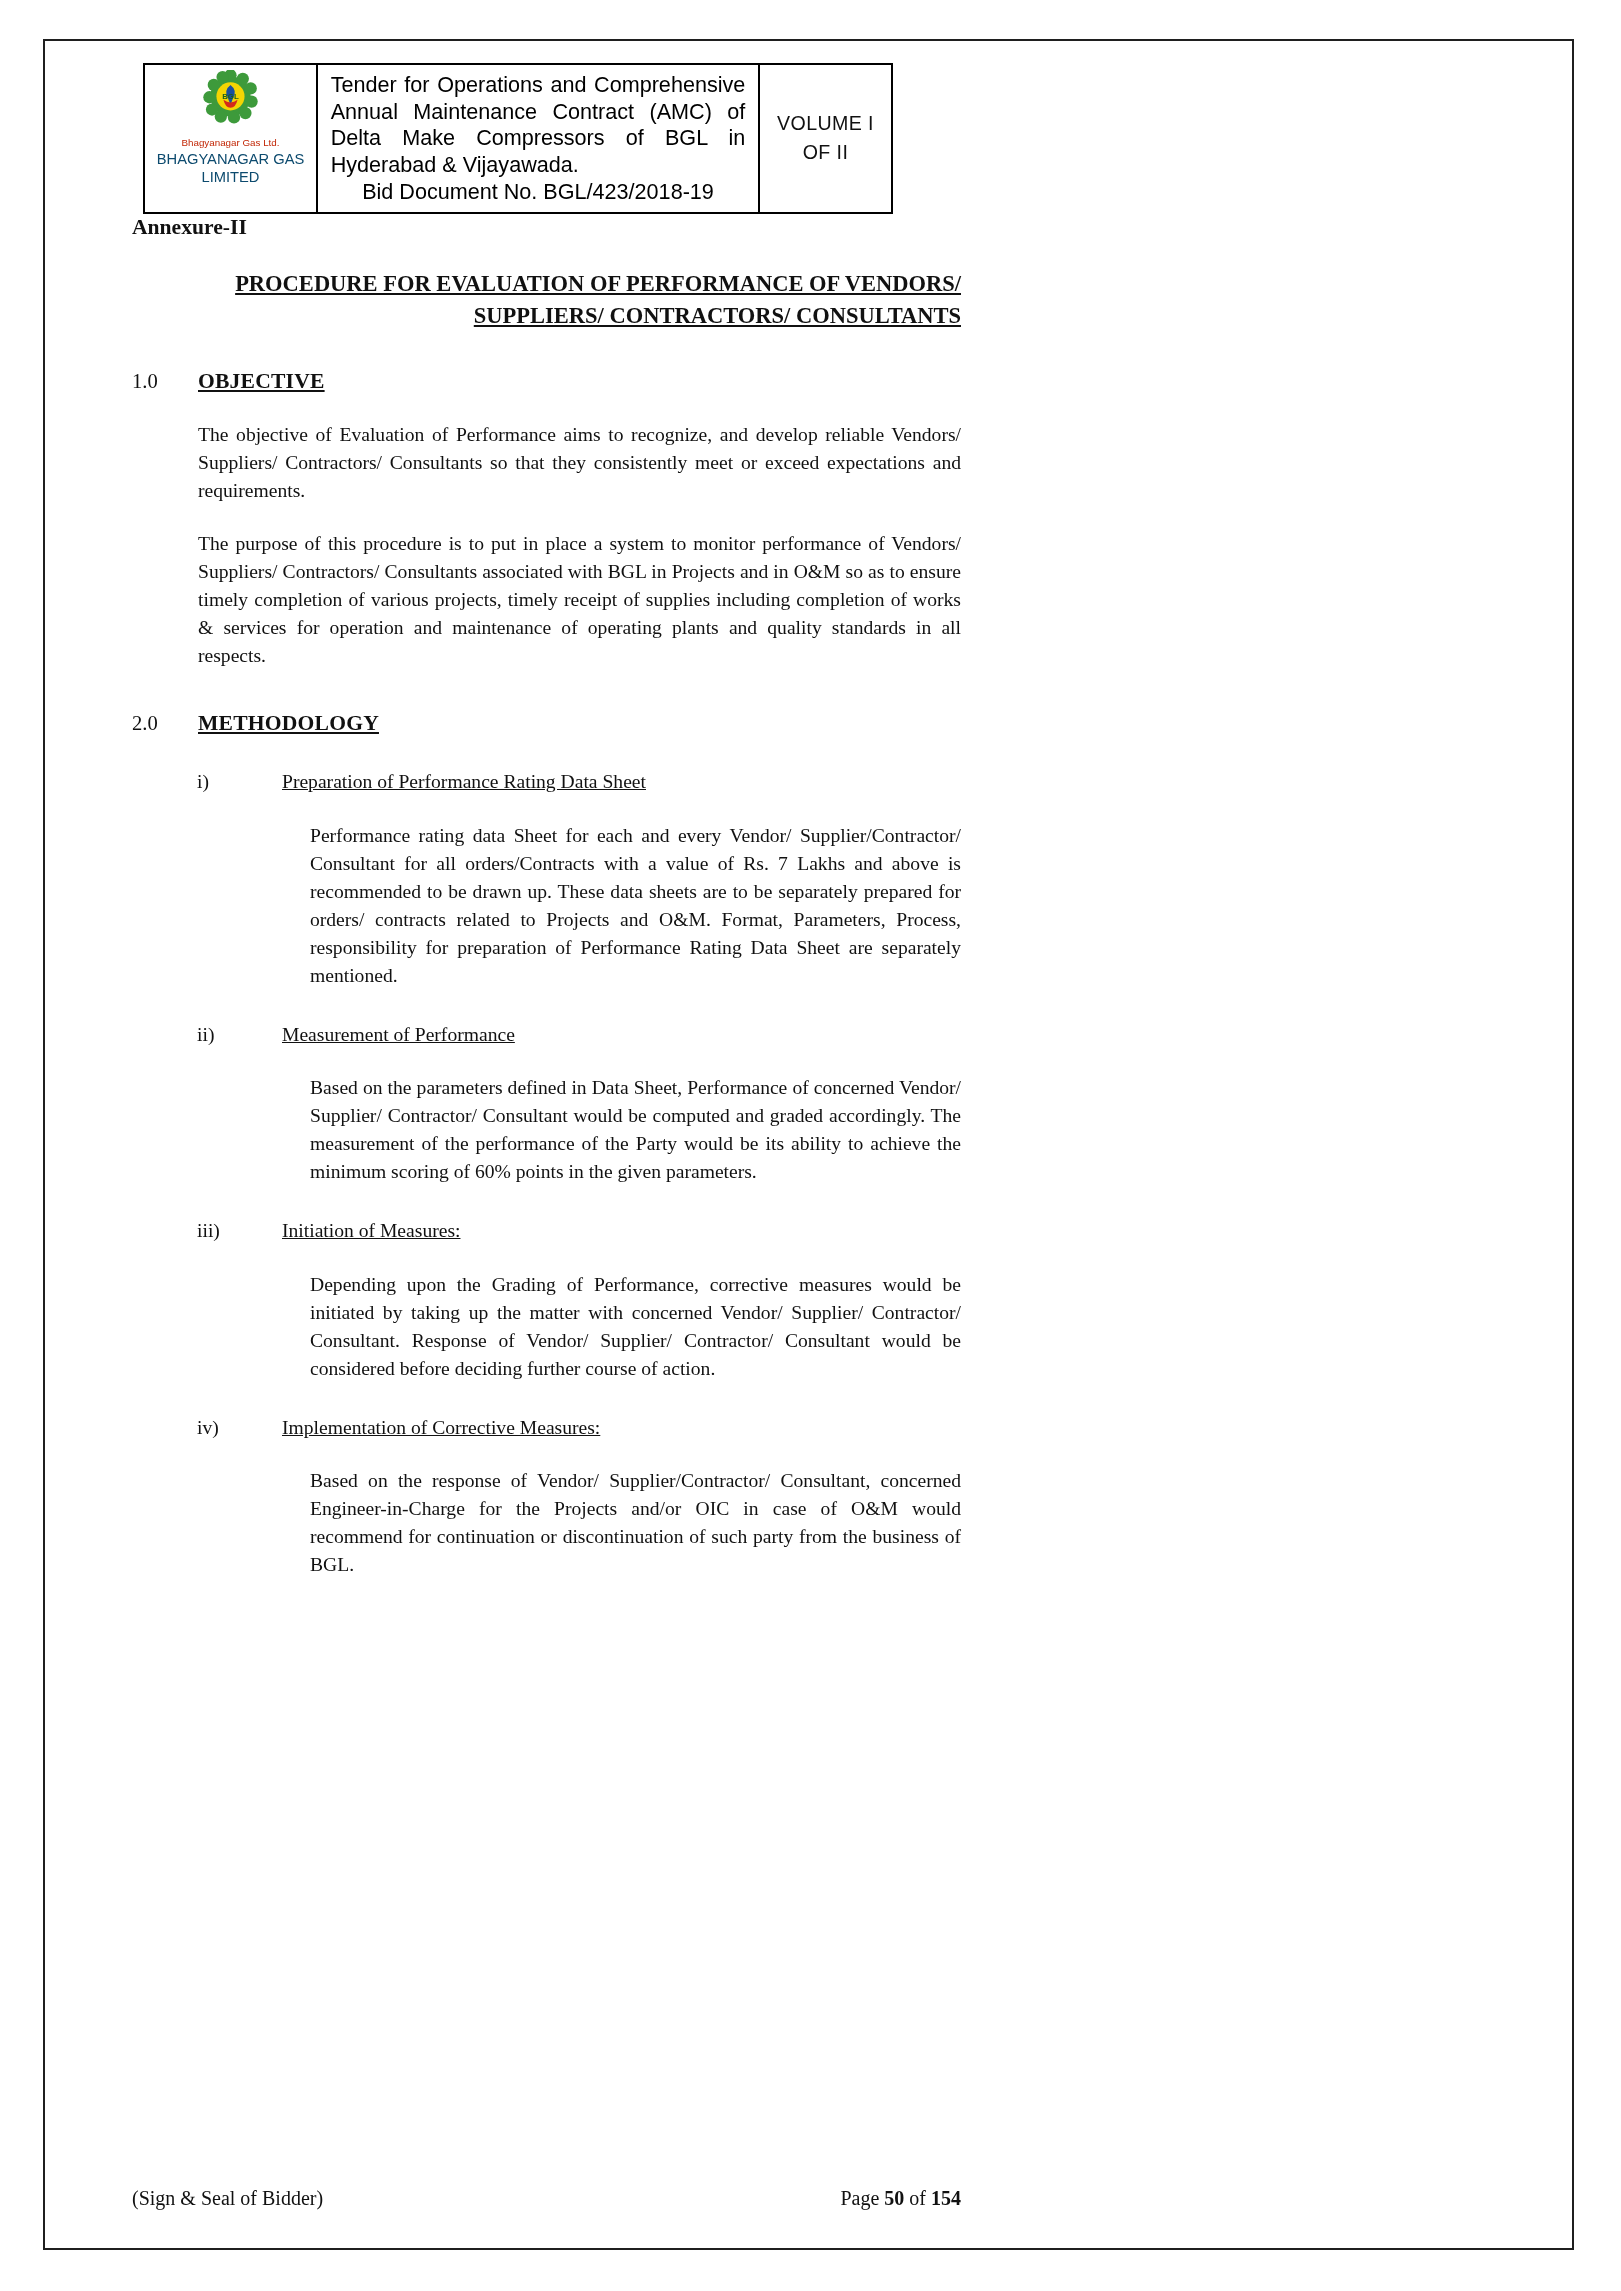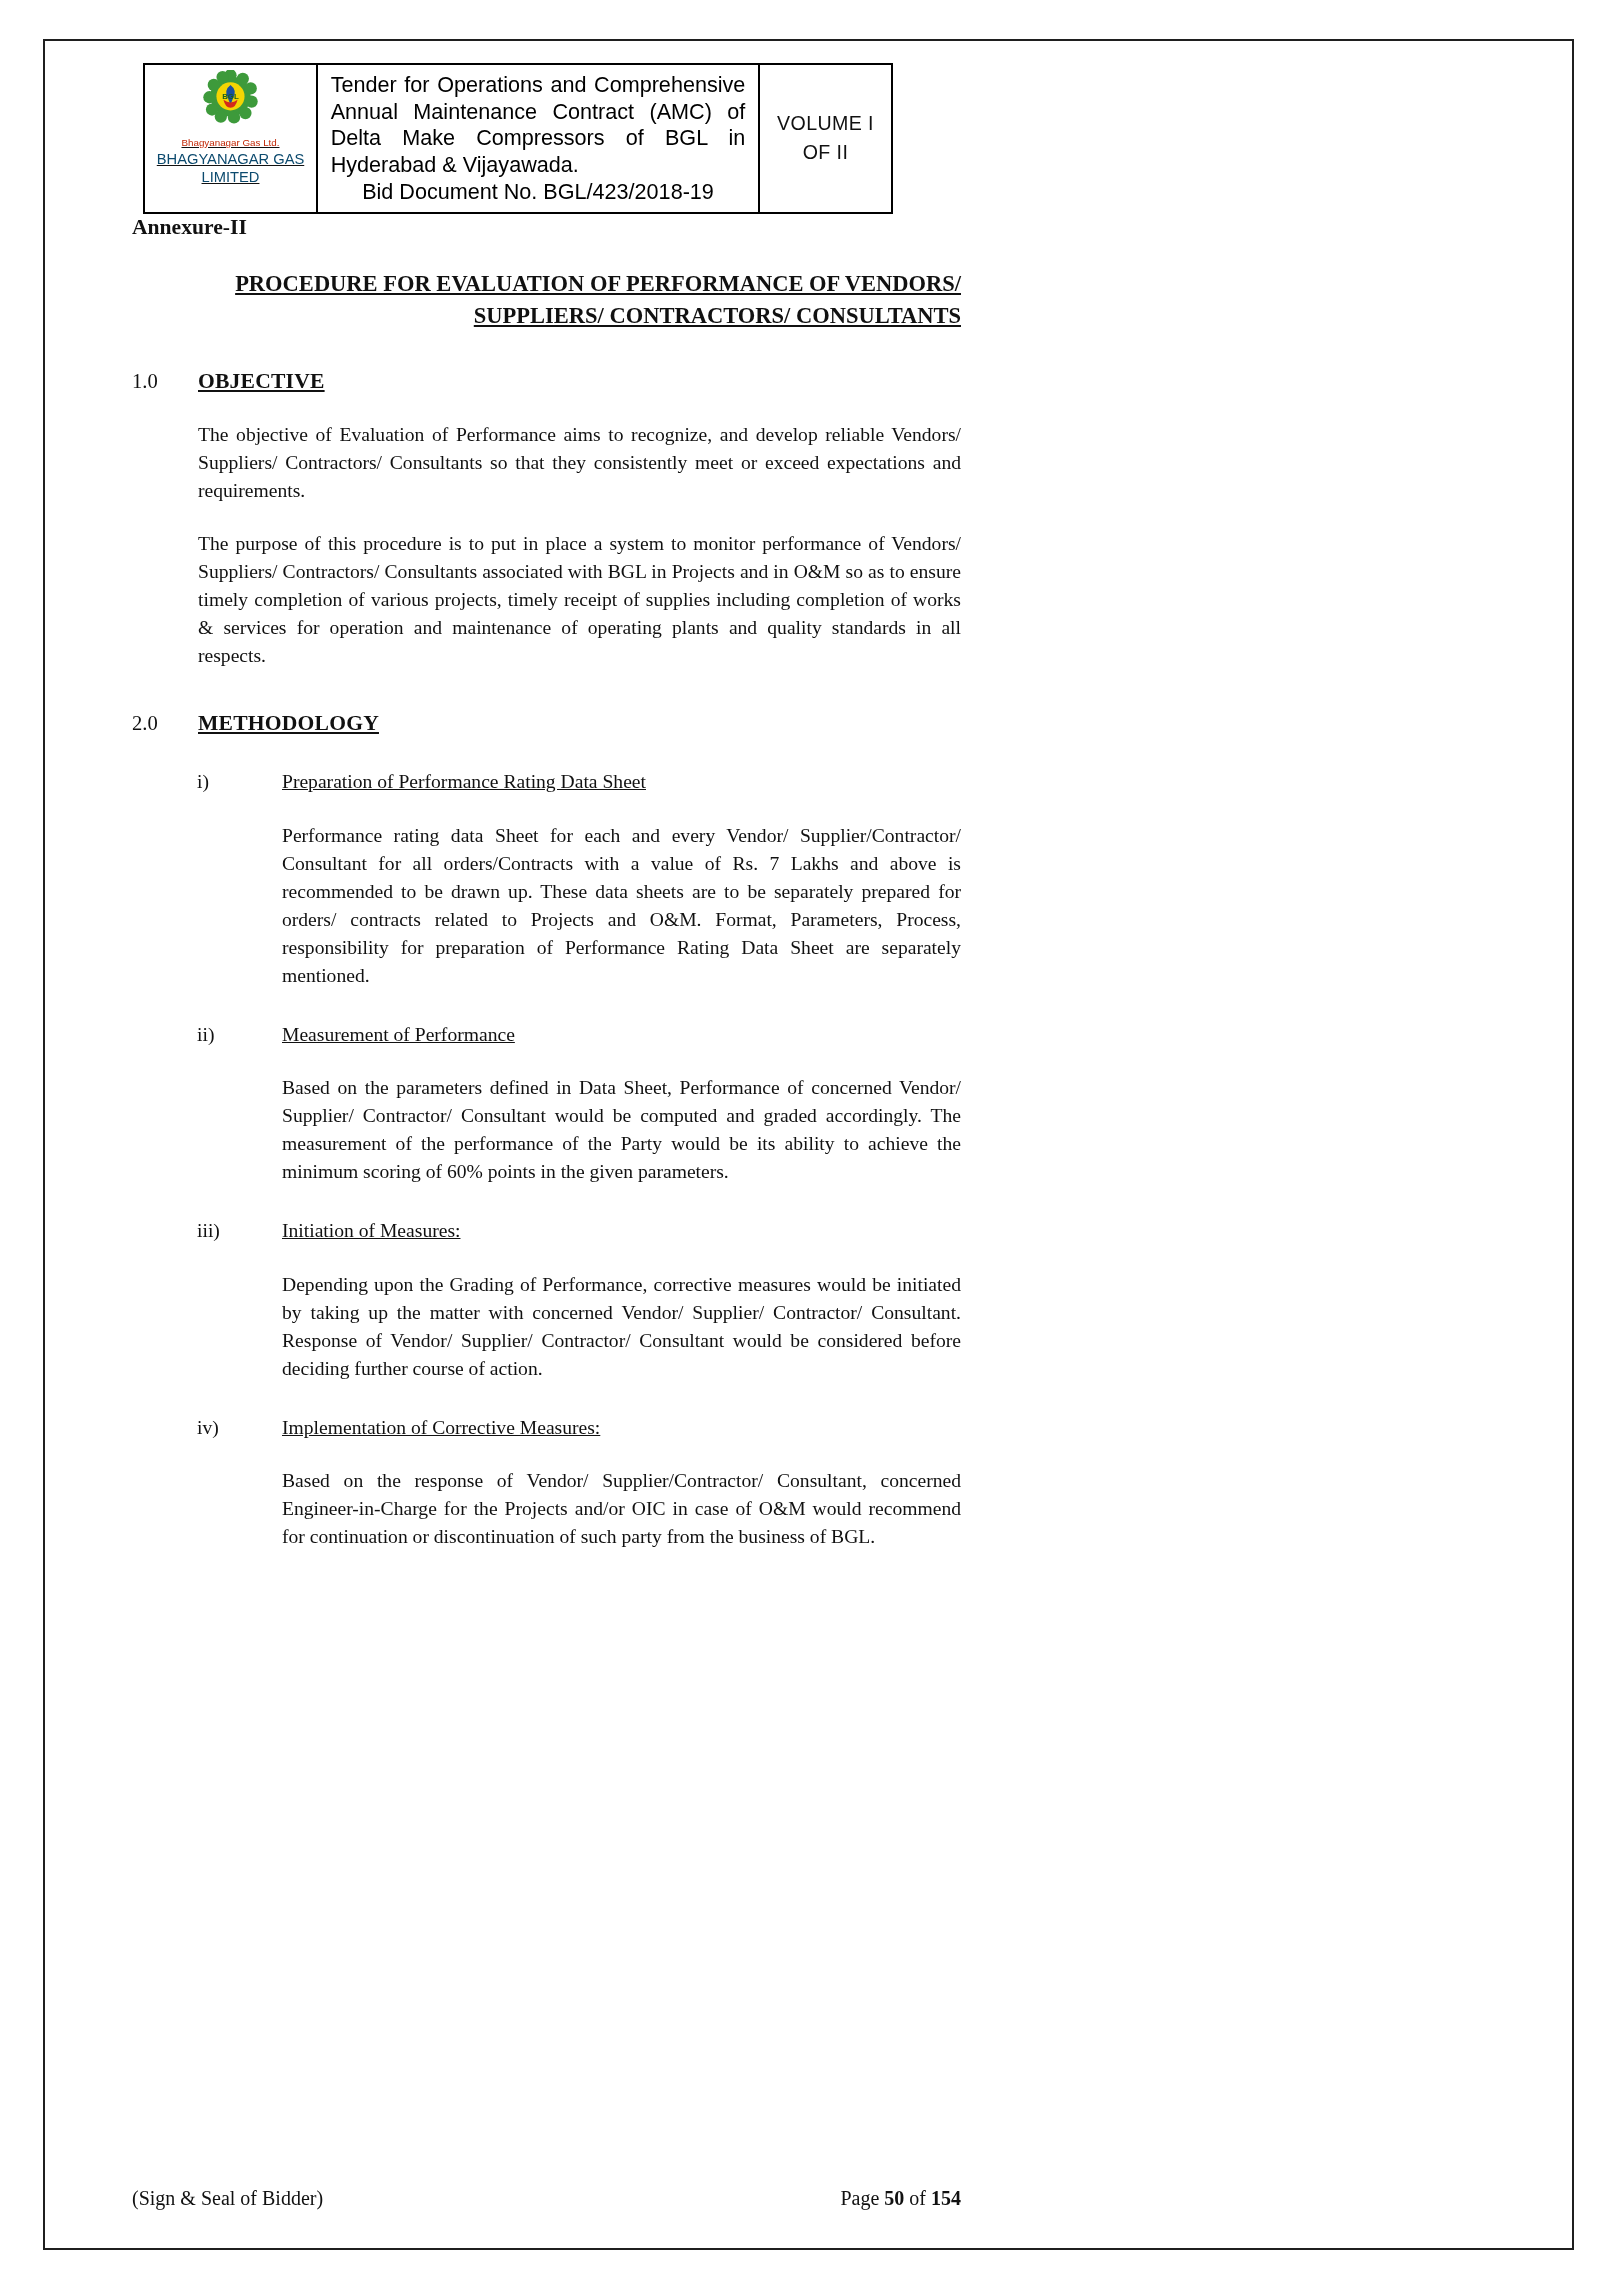--- a/index.html
+++ b/index.html
@@ -16,21 +16,20 @@
   
   .header-table {
     position:absolute; left:143px; top:63px;
     display:flex; border:2px solid #000; background:#fff;
   }
   .header-cell { box-sizing:border-box; }
   .logo-cell {
     width:173px; border-right:2px solid #000;
     display:flex; flex-direction:column; align-items:center;
     padding:4.9px 3.9px 3.9px;
-    text-decoration:underline;
   }
   .logo-caption {
     font-family:"Liberation Sans", sans-serif;
     font-size:9.8px; color:#c22706; margin-top:-2px;
   }
   .company-name {
     font-family:"Liberation Sans", sans-serif;
     font-size:14.7px; line-height:1.25; text-align:center; margin-top:2px;
     color:#0c4a6e;
   }
@@ -70,21 +69,21 @@
   .sec-heading {
     font-weight:bold; text-decoration:underline; font-size:21.6px;
     letter-spacing:0.2px;
   }
   .sec-paragraph { margin-top:25.5px; text-align:justify; }
 
   .sub-item { display:flex; padding-left:65px; margin-top:31px; }
   .sub-label { width:85px; flex:none; }
   .sub-content { flex:1; min-width:0; }
   .sub-heading { text-decoration:underline; }
-  .sub-paragraph { margin-top:25.5px; text-align:justify; }
+  .sub-paragraph { margin-top:25.5px; text-align:justify;margin-left:28px; }
 
   
   .footer {
     position:absolute; left:132px; top:2187px; width:829px;
     display:flex; justify-content:space-between; font-size:20px;
   }
   .bold { font-weight:bold; }
 </style>
 </head>
 <body>

